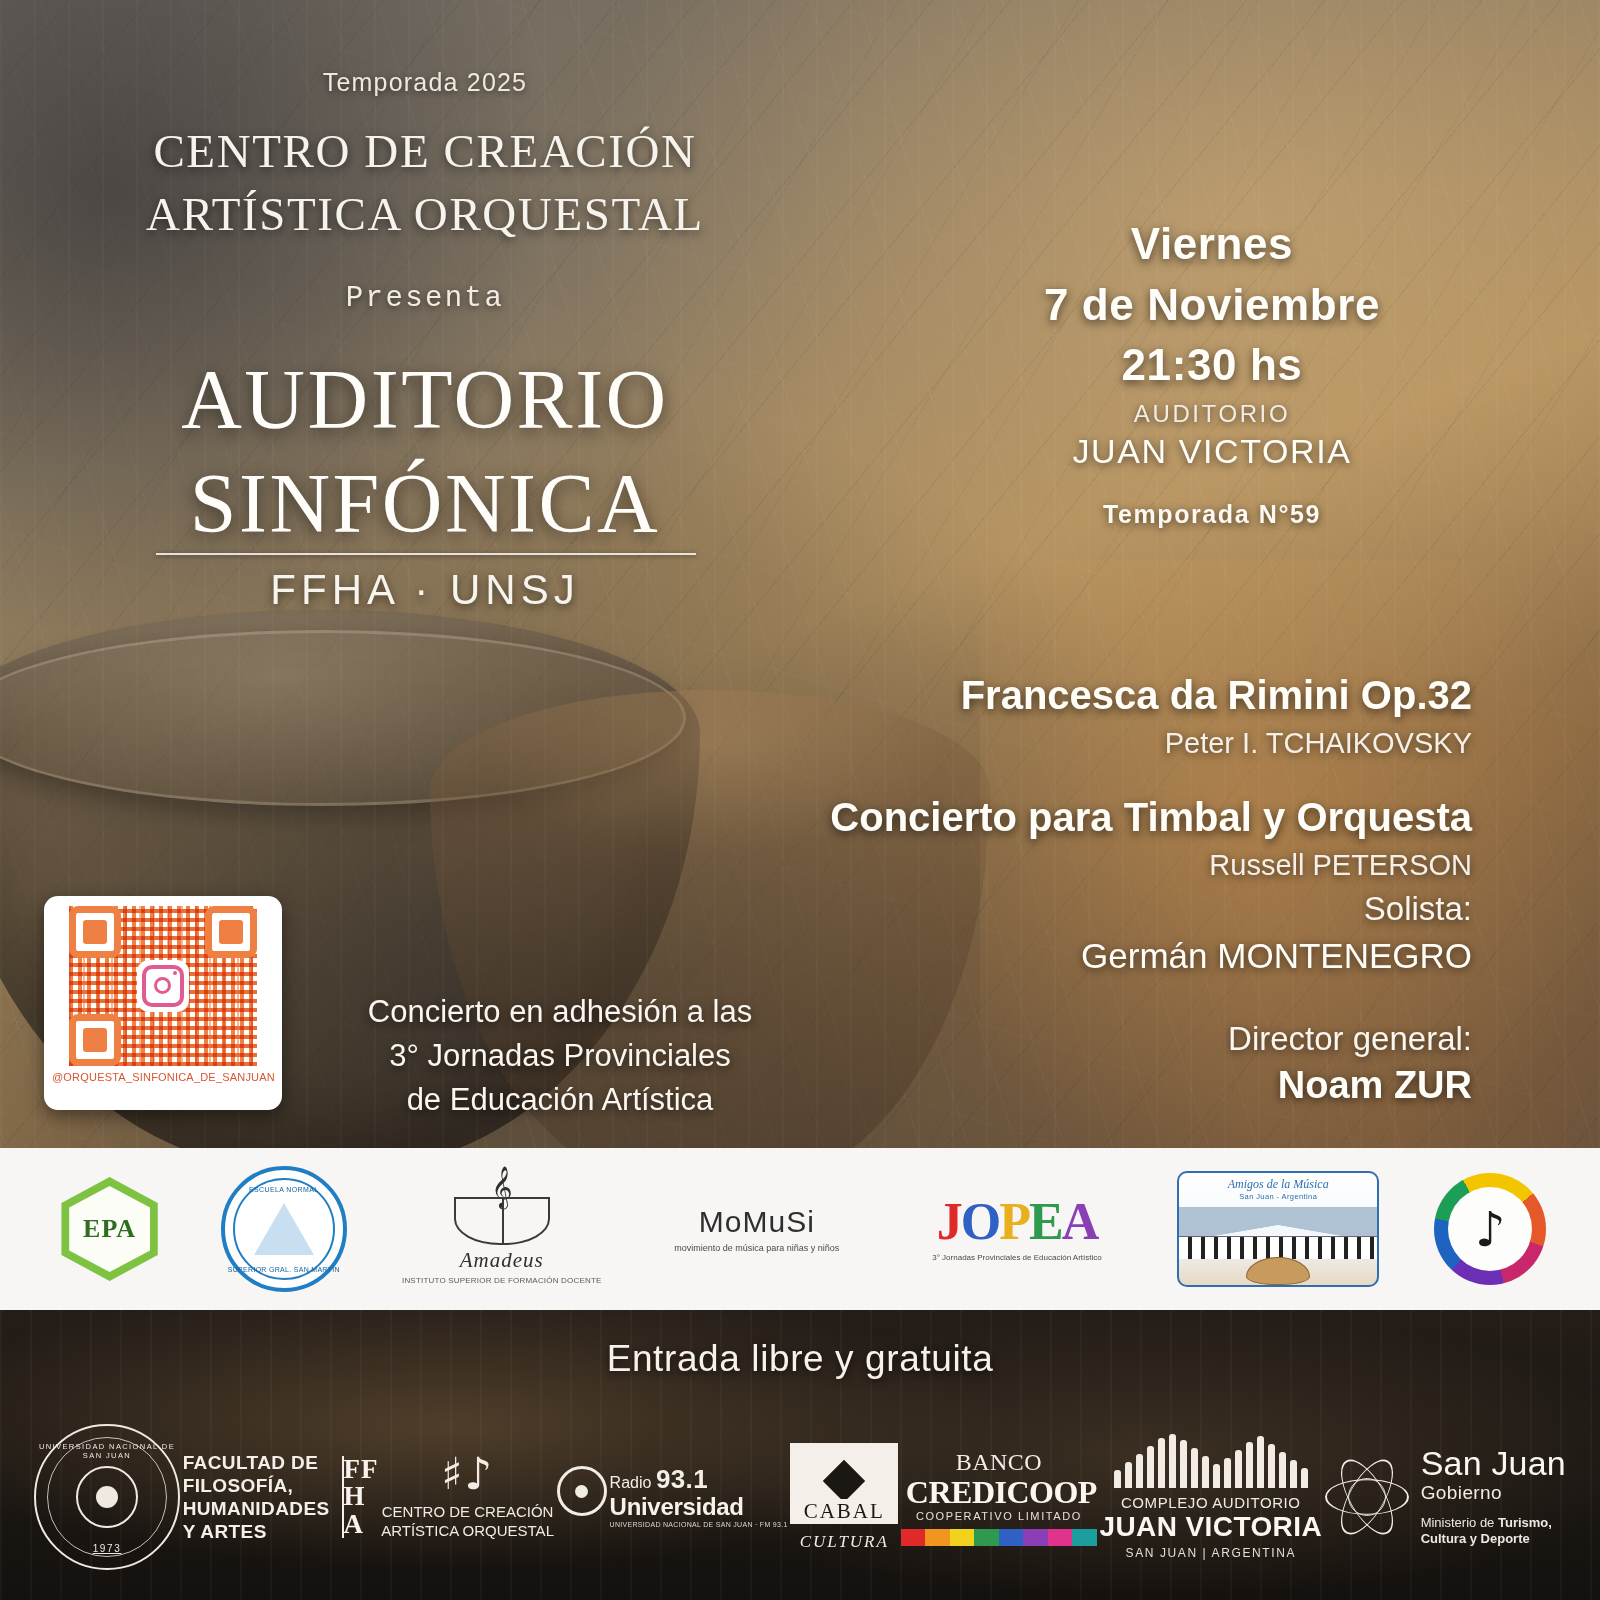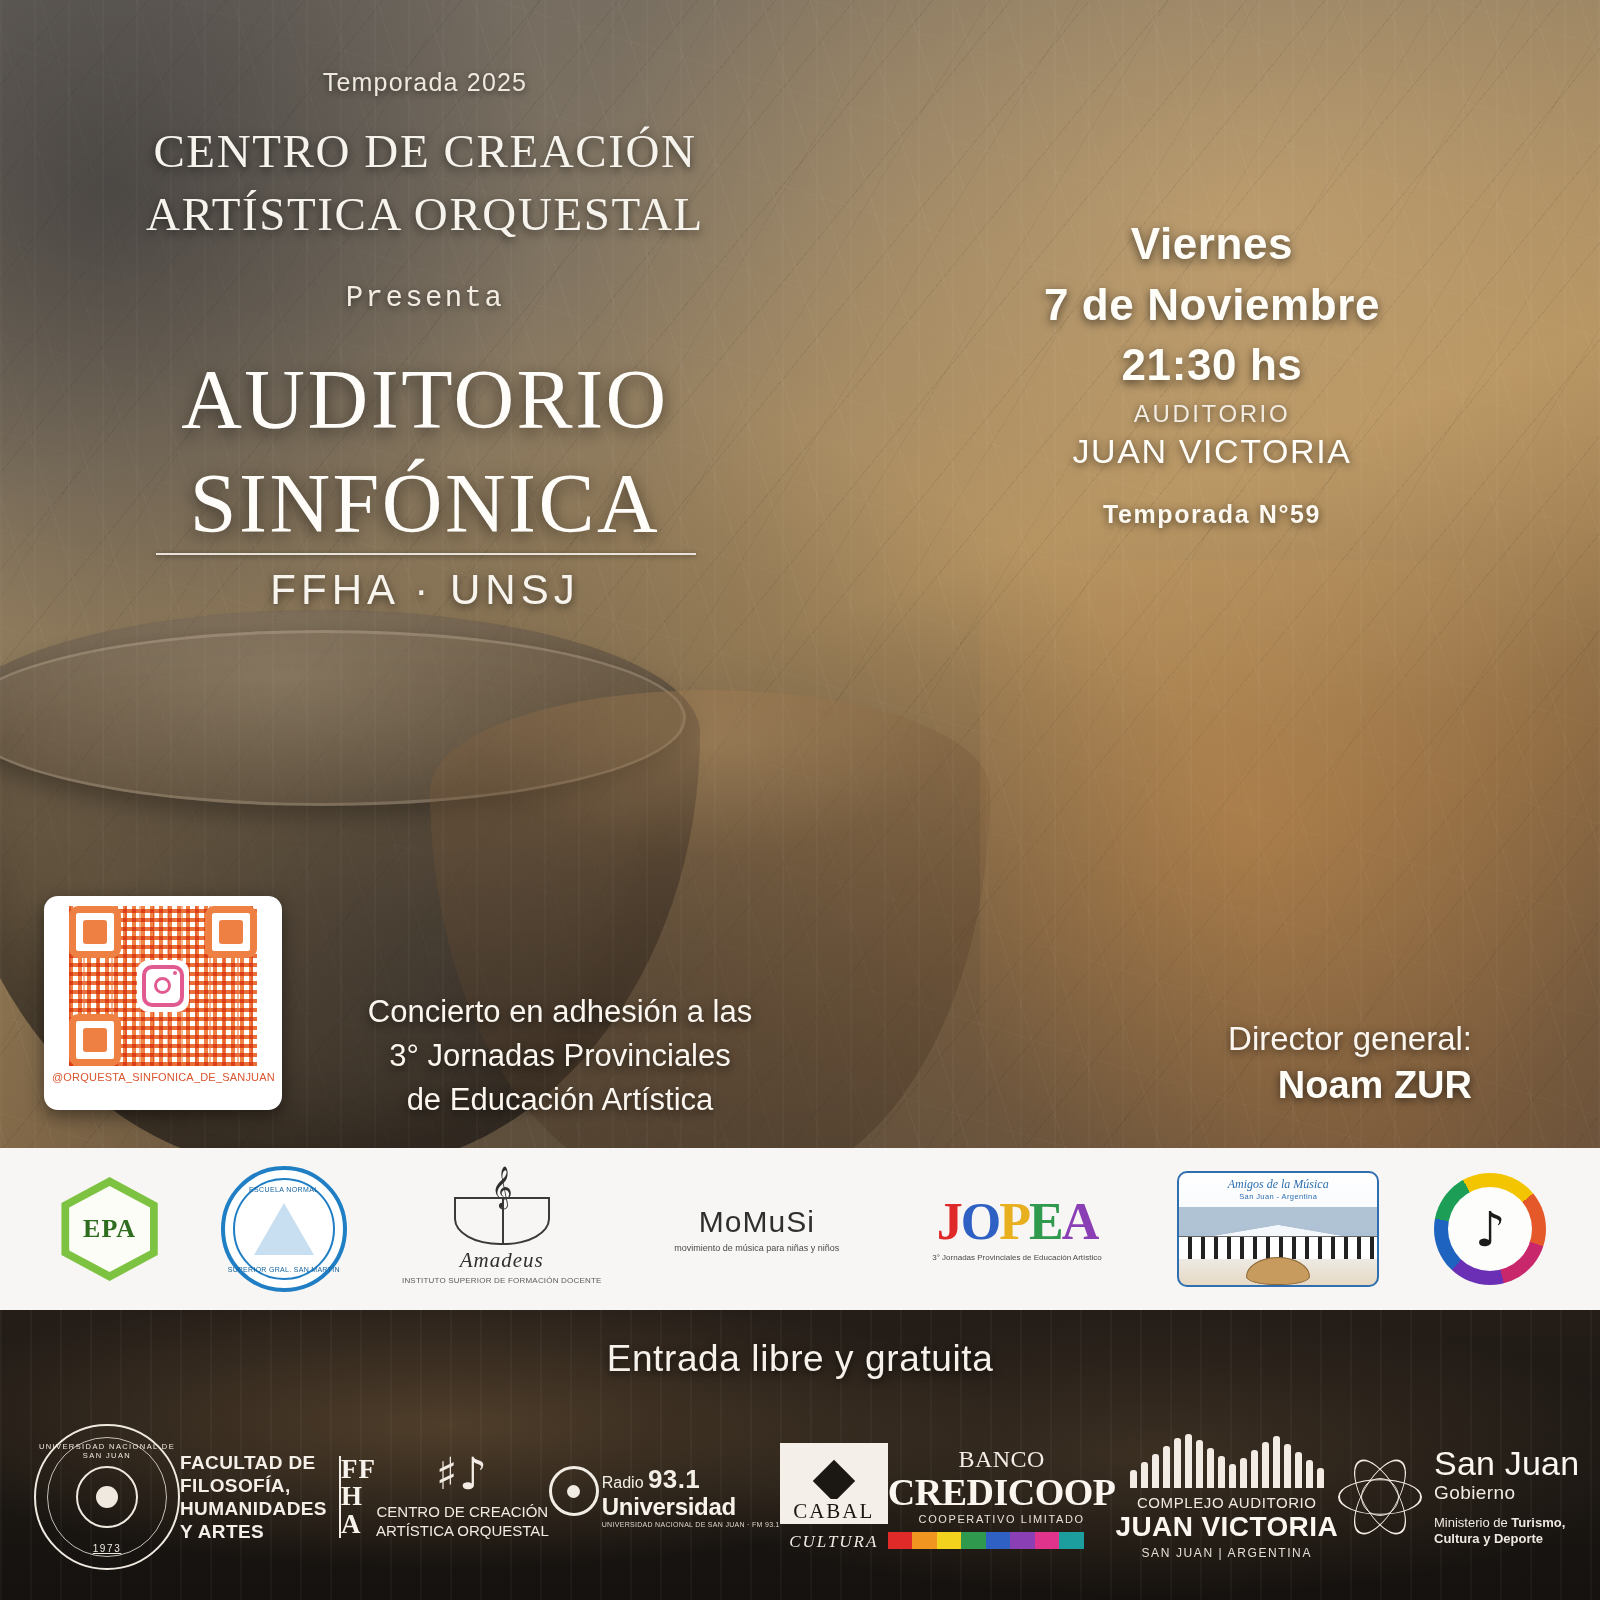--- a/index.html
+++ b/index.html
@@ -602,21 +602,21 @@
   .cabal .w2 {
     font-family: "Liberation Serif", serif; font-style: italic;
     font-size: 17px; letter-spacing: 2px; margin-top: 8px; color: #f2ece4;
   }
 
   
   .credi { text-align: center; }
   .credi .t1 { font-family: "Liberation Serif", serif; font-size: 24px; letter-spacing: 0.5px; }
   .credi .t2 {
     font-family: "Liberation Serif", serif; font-weight: bold;
-    font-size: 38px; letter-spacing: -0.5px; line-height: 1; color: #fbf7f0; text-align: right;
+    font-size: 32px; letter-spacing: -0.5px; line-height: 1; color: #fbf7f0; text-align: right;
   }
   .credi .t3 { font-size: 11px; letter-spacing: 1.6px; margin-top: 2px; color: #e7e1d8; }
   .credi .bars {
     display: flex; margin-top: 7px; height: 17px; width: 196px;
   }
   .credi .bars i { flex: 1; }
 
   
   .complejo { text-align: center; }
   .complejo .pipes {
@@ -693,20 +693,29 @@
     <div class="date-line">21:30 hs</div>
   </div>
 
   <div class="txt venue">
     <div class="venue-sm">AUDITORIO</div>
     <div class="venue-lg">JUAN VICTORIA</div>
   </div>
 
   <div class="txt season-no">Temporada N°59</div>
 
+  <div class="txt program">
+    <div class="work">Francesca da Rimini Op.32</div>
+    <div class="composer">Peter I. TCHAIKOVSKY</div>
+    <div class="spacer-lg"></div>
+    <div class="work">Concierto para Timbal y Orquesta</div>
+    <div class="composer">Russell PETERSON</div>
+    <div class="soloist-label">Solista:</div>
+    <div class="soloist-name">Germán MONTENEGRO</div>
+  </div>
 
   <div class="txt director">
     <div class="director-label">Director general:</div>
     <div class="director-name">Noam ZUR</div>
   </div>
 
   <div class="txt adhesion">
     <div>Concierto en adhesión a las</div>
     <div>3° Jornadas Provinciales</div>
     <div>de Educación Artística</div>

